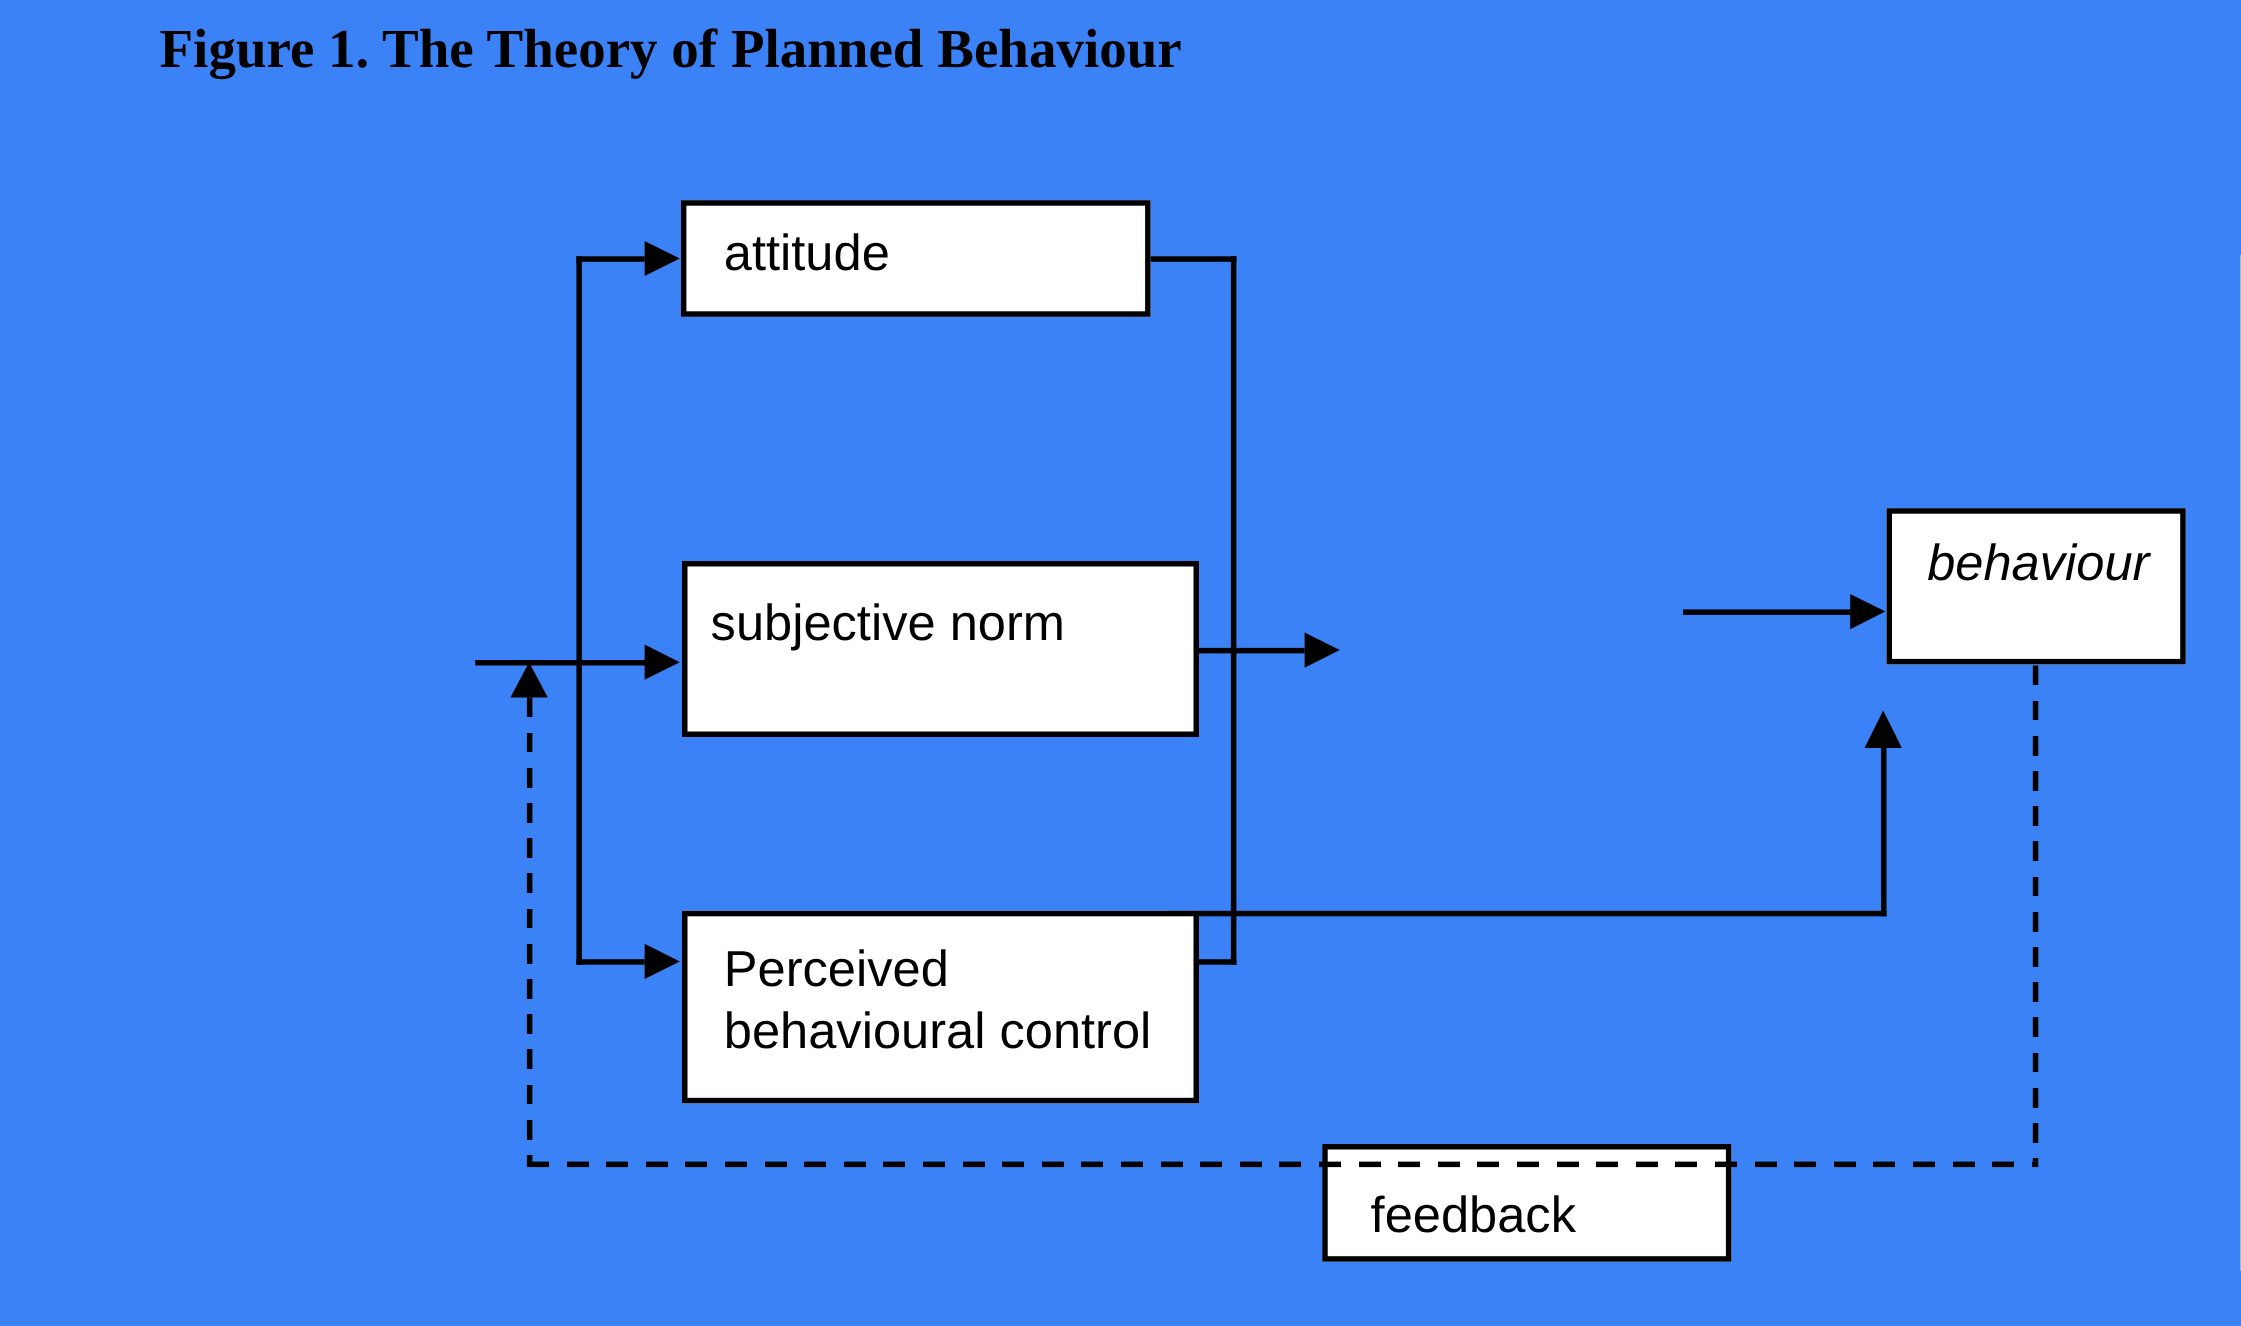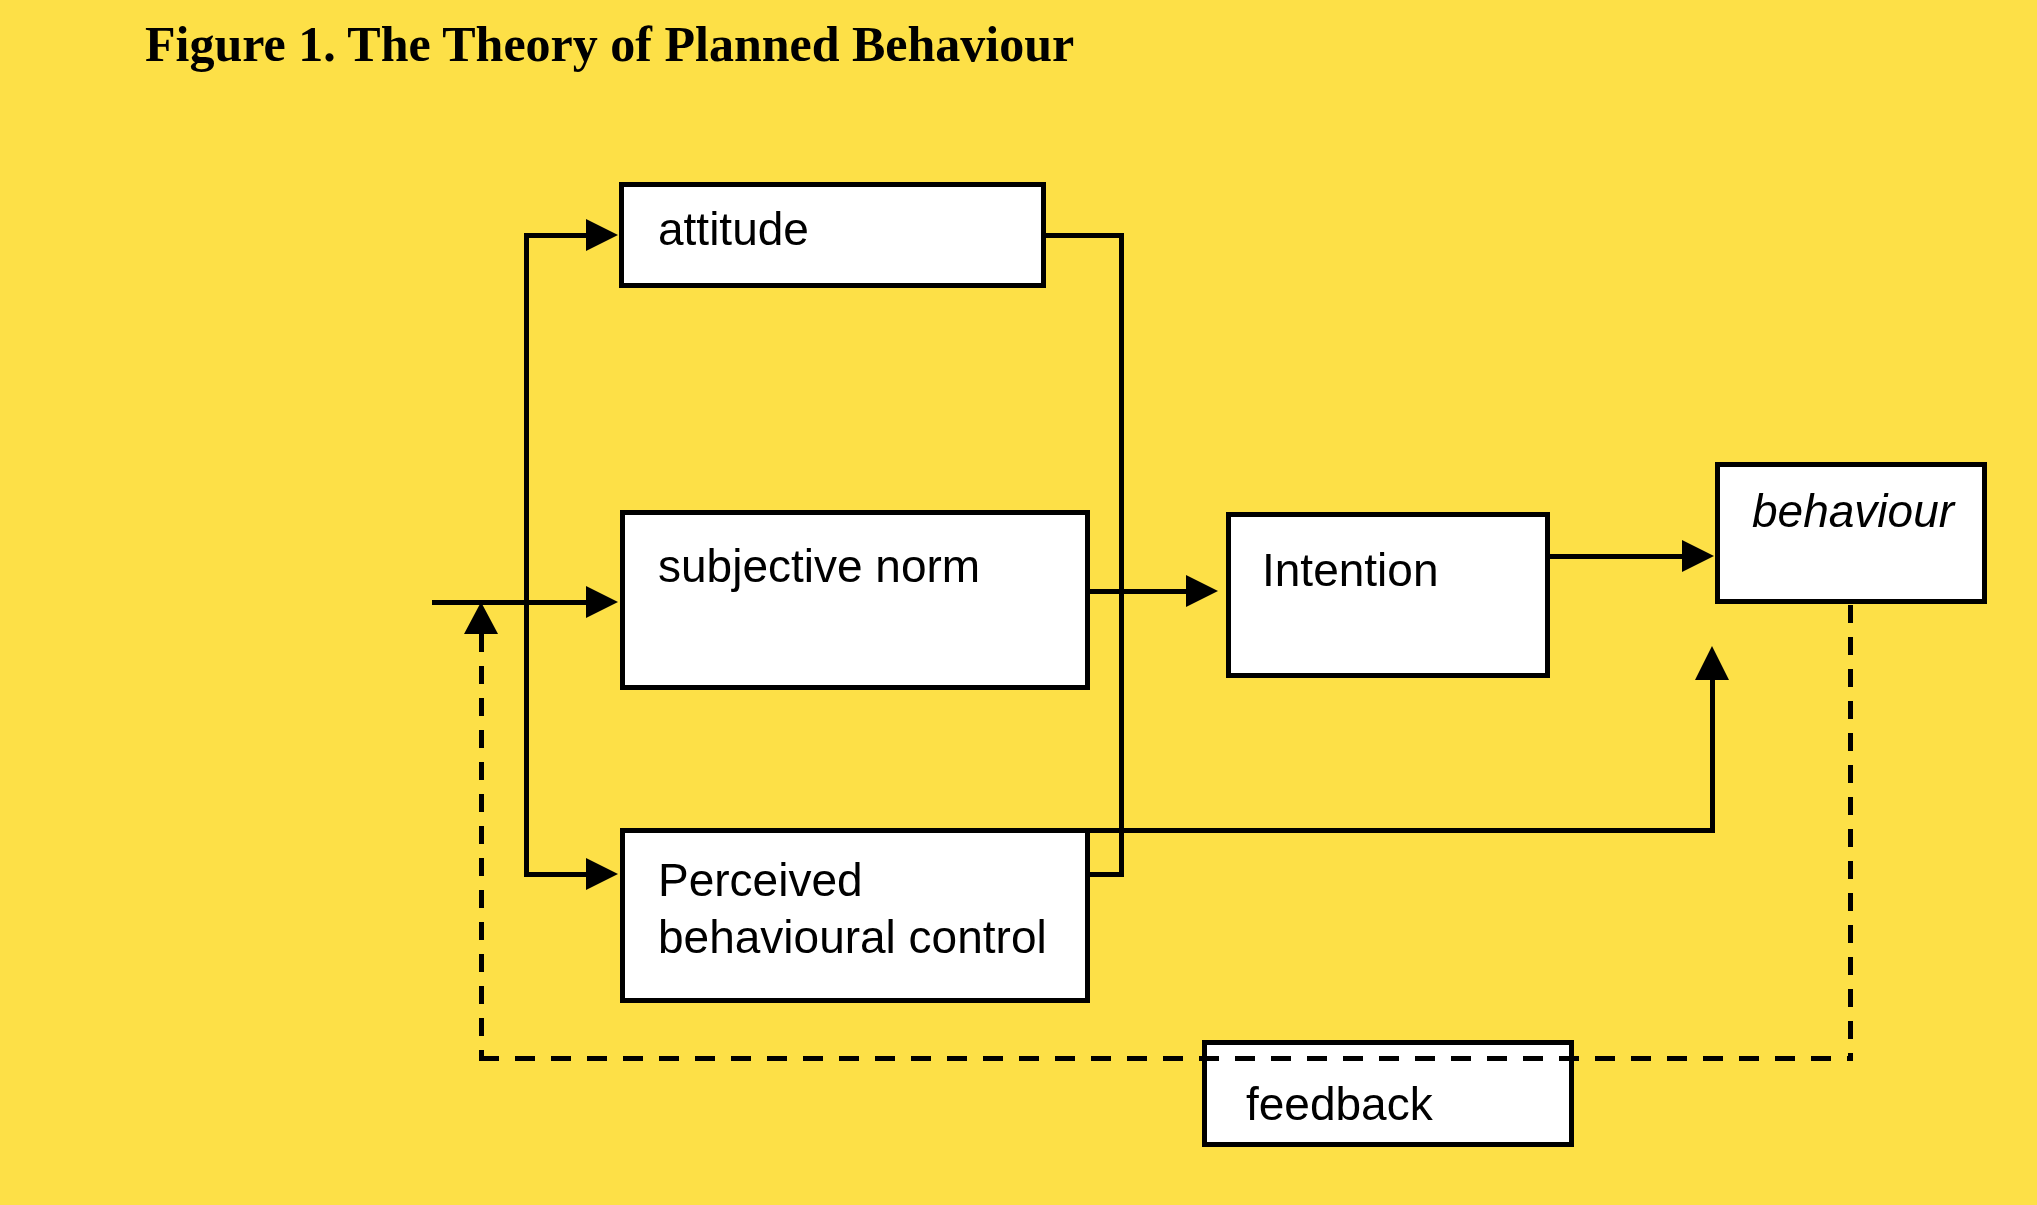--- a/index.html
+++ b/index.html
@@ -1,20 +1,20 @@
 <!DOCTYPE html>
 <html><head>
 <meta charset="utf-8">
 <style>
   html, body { margin: 0; padding: 0; background: #ffffff; }
   #canvas {
     position: relative;
     width: 2037px;
     height: 1205px;
-    background: #fde047;
+    background: #3b82f6;
     font-family: "Liberation Sans", sans-serif;
     color: #000000;
     overflow: hidden;
   }
   #figure-title {
     position: absolute;
     left: 145px;
     top: 14px;
     font-family: "Liberation Serif", serif;
     font-weight: bold;
@@ -25,21 +25,21 @@
   .node {
     position: absolute;
     box-sizing: border-box;
     border: 5px solid #000000;
     background: #ffffff;
     font-size: 46px;
     line-height: 57px;
   }
   #node-background-variables { left: 70px;   top: 545px;  width: 362px; height: 142px; padding: 18px 0 0 33px; }
   #node-attitude             { left: 619px;  top: 182px;  width: 427px; height: 106px; padding: 14px 0 16px 34px; }
-  #node-subjective-norm      { left: 620px;  top: 510px;  width: 470px; height: 180px; padding: 23px 0 0 33px; }
+  #node-subjective-norm      { left: 620px;  top: 510px;  width: 470px; height: 160px; padding: 23px 0 0 21px; }
   #node-pbc                  { left: 620px;  top: 828px;  width: 470px; height: 175px; padding: 19px 0 0 33px; }
   #node-intention            { left: 1226px; top: 512px;  width: 324px; height: 166px; padding: 25px 0 0 31px; }
   #node-behaviour            { left: 1715px; top: 462px;  width: 272px; height: 142px; padding: 16px 0 0 32px; font-style: italic; }
   #node-feedback             { left: 1202px; top: 1040px; width: 372px; height: 107px; padding: 31px 0 0 39px; }
 
   .hline, .vline { position: absolute; background: #000000; }
   .hline { height: 5px; }
   .vline { width: 5px; }
 
   .dash-h {
@@ -120,23 +120,20 @@
 
   <div class="node" id="node-attitude">
     <span>attitude</span>
   </div>
   <div class="node" id="node-subjective-norm">
     <span>subjective norm</span>
   </div>
   <div class="node" id="node-pbc">
     <span>Perceived behavioural control</span>
   </div>
-  <div class="node" id="node-intention">
-    <span>Intention</span>
-  </div>
   <div class="node" id="node-behaviour">
     <span>behaviour</span>
   </div>
   <div class="node" id="node-feedback">
     <span>feedback</span>
   </div>
 
   <div class="dash-v" id="dash-feedback-left-v"></div>
   <div class="arrow-up" id="arrow-up-feedback"></div>
   <div class="dash-h" id="dash-feedback-bottom"></div>

